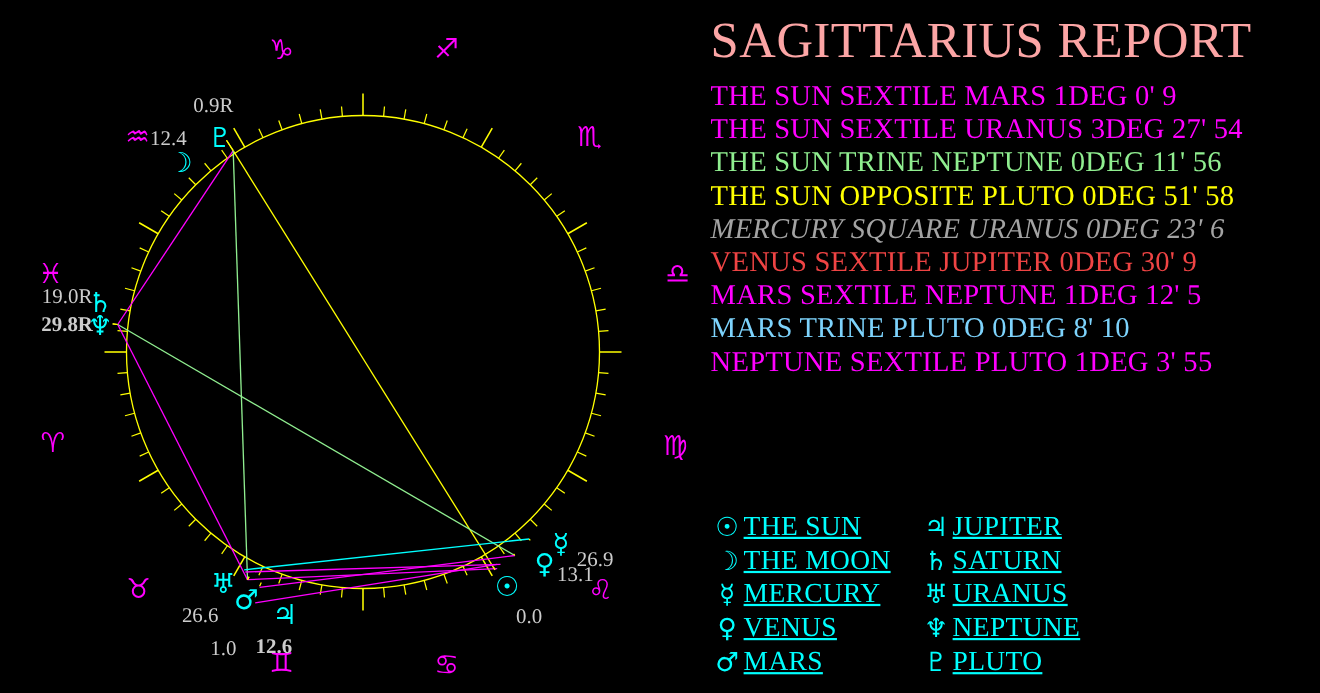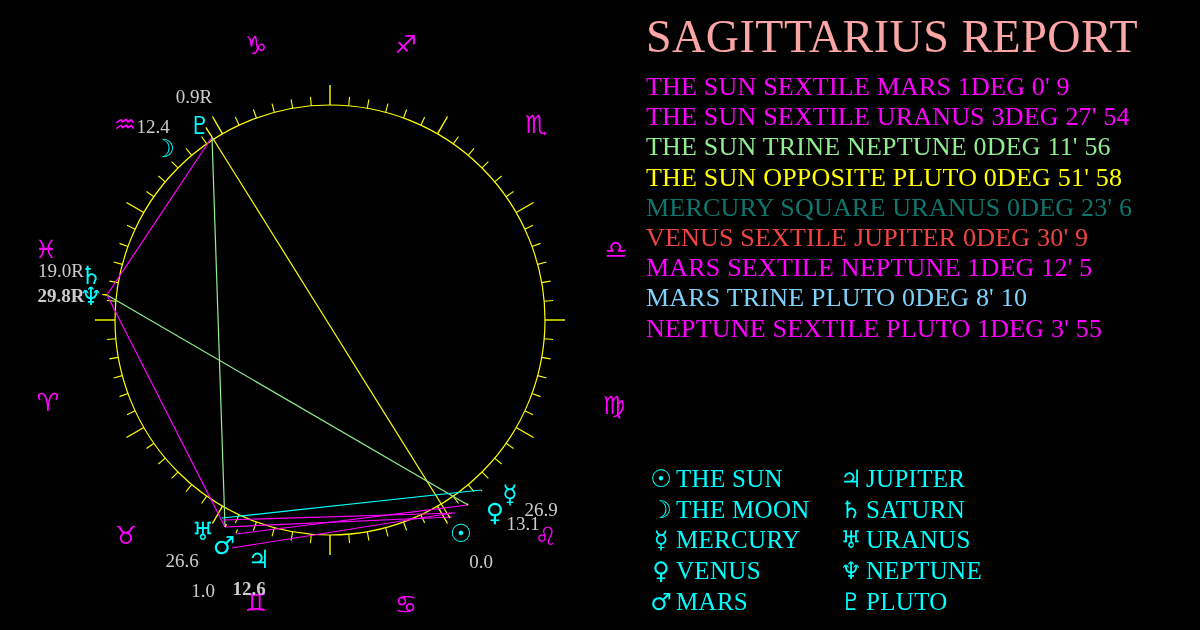--- a/index.html
+++ b/index.html
@@ -32,21 +32,21 @@
   .legend-col{width:190px;}
   .legend-row{
     height:30.6px; display:flex; align-items:center; color:#0ff;
     white-space:nowrap;
   }
   .legend-glyph{
     width:30px; text-align:center; font-size:24px; line-height:24px;
     font-family:"DejaVu Sans", sans-serif; color:#0ff; flex:0 0 30px;
   }
   .legend-label{
-    font-size:25px; font-variant:small-caps; letter-spacing:.3px; color:#0ff;
+    font-size:25px; font-variant:small-caps; letter-spacing:.3px; color:#0ff;text-decoration:underline;
   }
 
   
   #wheel{position:absolute;left:0;top:0;width:646px;height:630px;}
   .sign-glyph{
     position:absolute; color:#f0f; font-family:"DejaVu Sans", sans-serif;
     font-size:25px; line-height:25px; transform:translate(-50%,-50%);
   }
   .planet-glyph{
     position:absolute; color:#0ff; font-family:"DejaVu Sans", sans-serif;
@@ -195,21 +195,21 @@
       </div>
   </div>
 
   <div id="report-panel">
     <div id="report-title">SAGITTARIUS REPORT</div>
     <div id="aspect-list">
         <div class="aspect-line" style="color: rgb(255, 0, 255);">THE SUN SEXTILE MARS 1DEG 0' 9</div>
         <div class="aspect-line" style="color: rgb(255, 0, 255);">THE SUN SEXTILE URANUS 3DEG 27' 54</div>
         <div class="aspect-line" style="color: rgb(144, 238, 144);">THE SUN TRINE NEPTUNE 0DEG 11' 56</div>
         <div class="aspect-line" style="color: rgb(255, 255, 0);">THE SUN OPPOSITE PLUTO 0DEG 51' 58</div>
-        <div class="aspect-line" style="color: #0f766e;">MERCURY SQUARE URANUS 0DEG 23' 6</div>
+        <div class="aspect-line" style="color: #a3a3a3; font-style: italic;">MERCURY SQUARE URANUS 0DEG 23' 6</div>
         <div class="aspect-line" style="color: #ef4444;">VENUS SEXTILE JUPITER 0DEG 30' 9</div>
         <div class="aspect-line" style="color: rgb(255, 0, 255);">MARS SEXTILE NEPTUNE 1DEG 12' 5</div>
         <div class="aspect-line" style="color: #7dd3fc;">MARS TRINE PLUTO 0DEG 8' 10</div>
         <div class="aspect-line" style="color: rgb(255, 0, 255);">NEPTUNE SEXTILE PLUTO 1DEG 3' 55</div>
       </div>
   </div>
 
   <div id="legend">
     <div class="legend-col" id="legend-left">
         <div class="legend-row">

